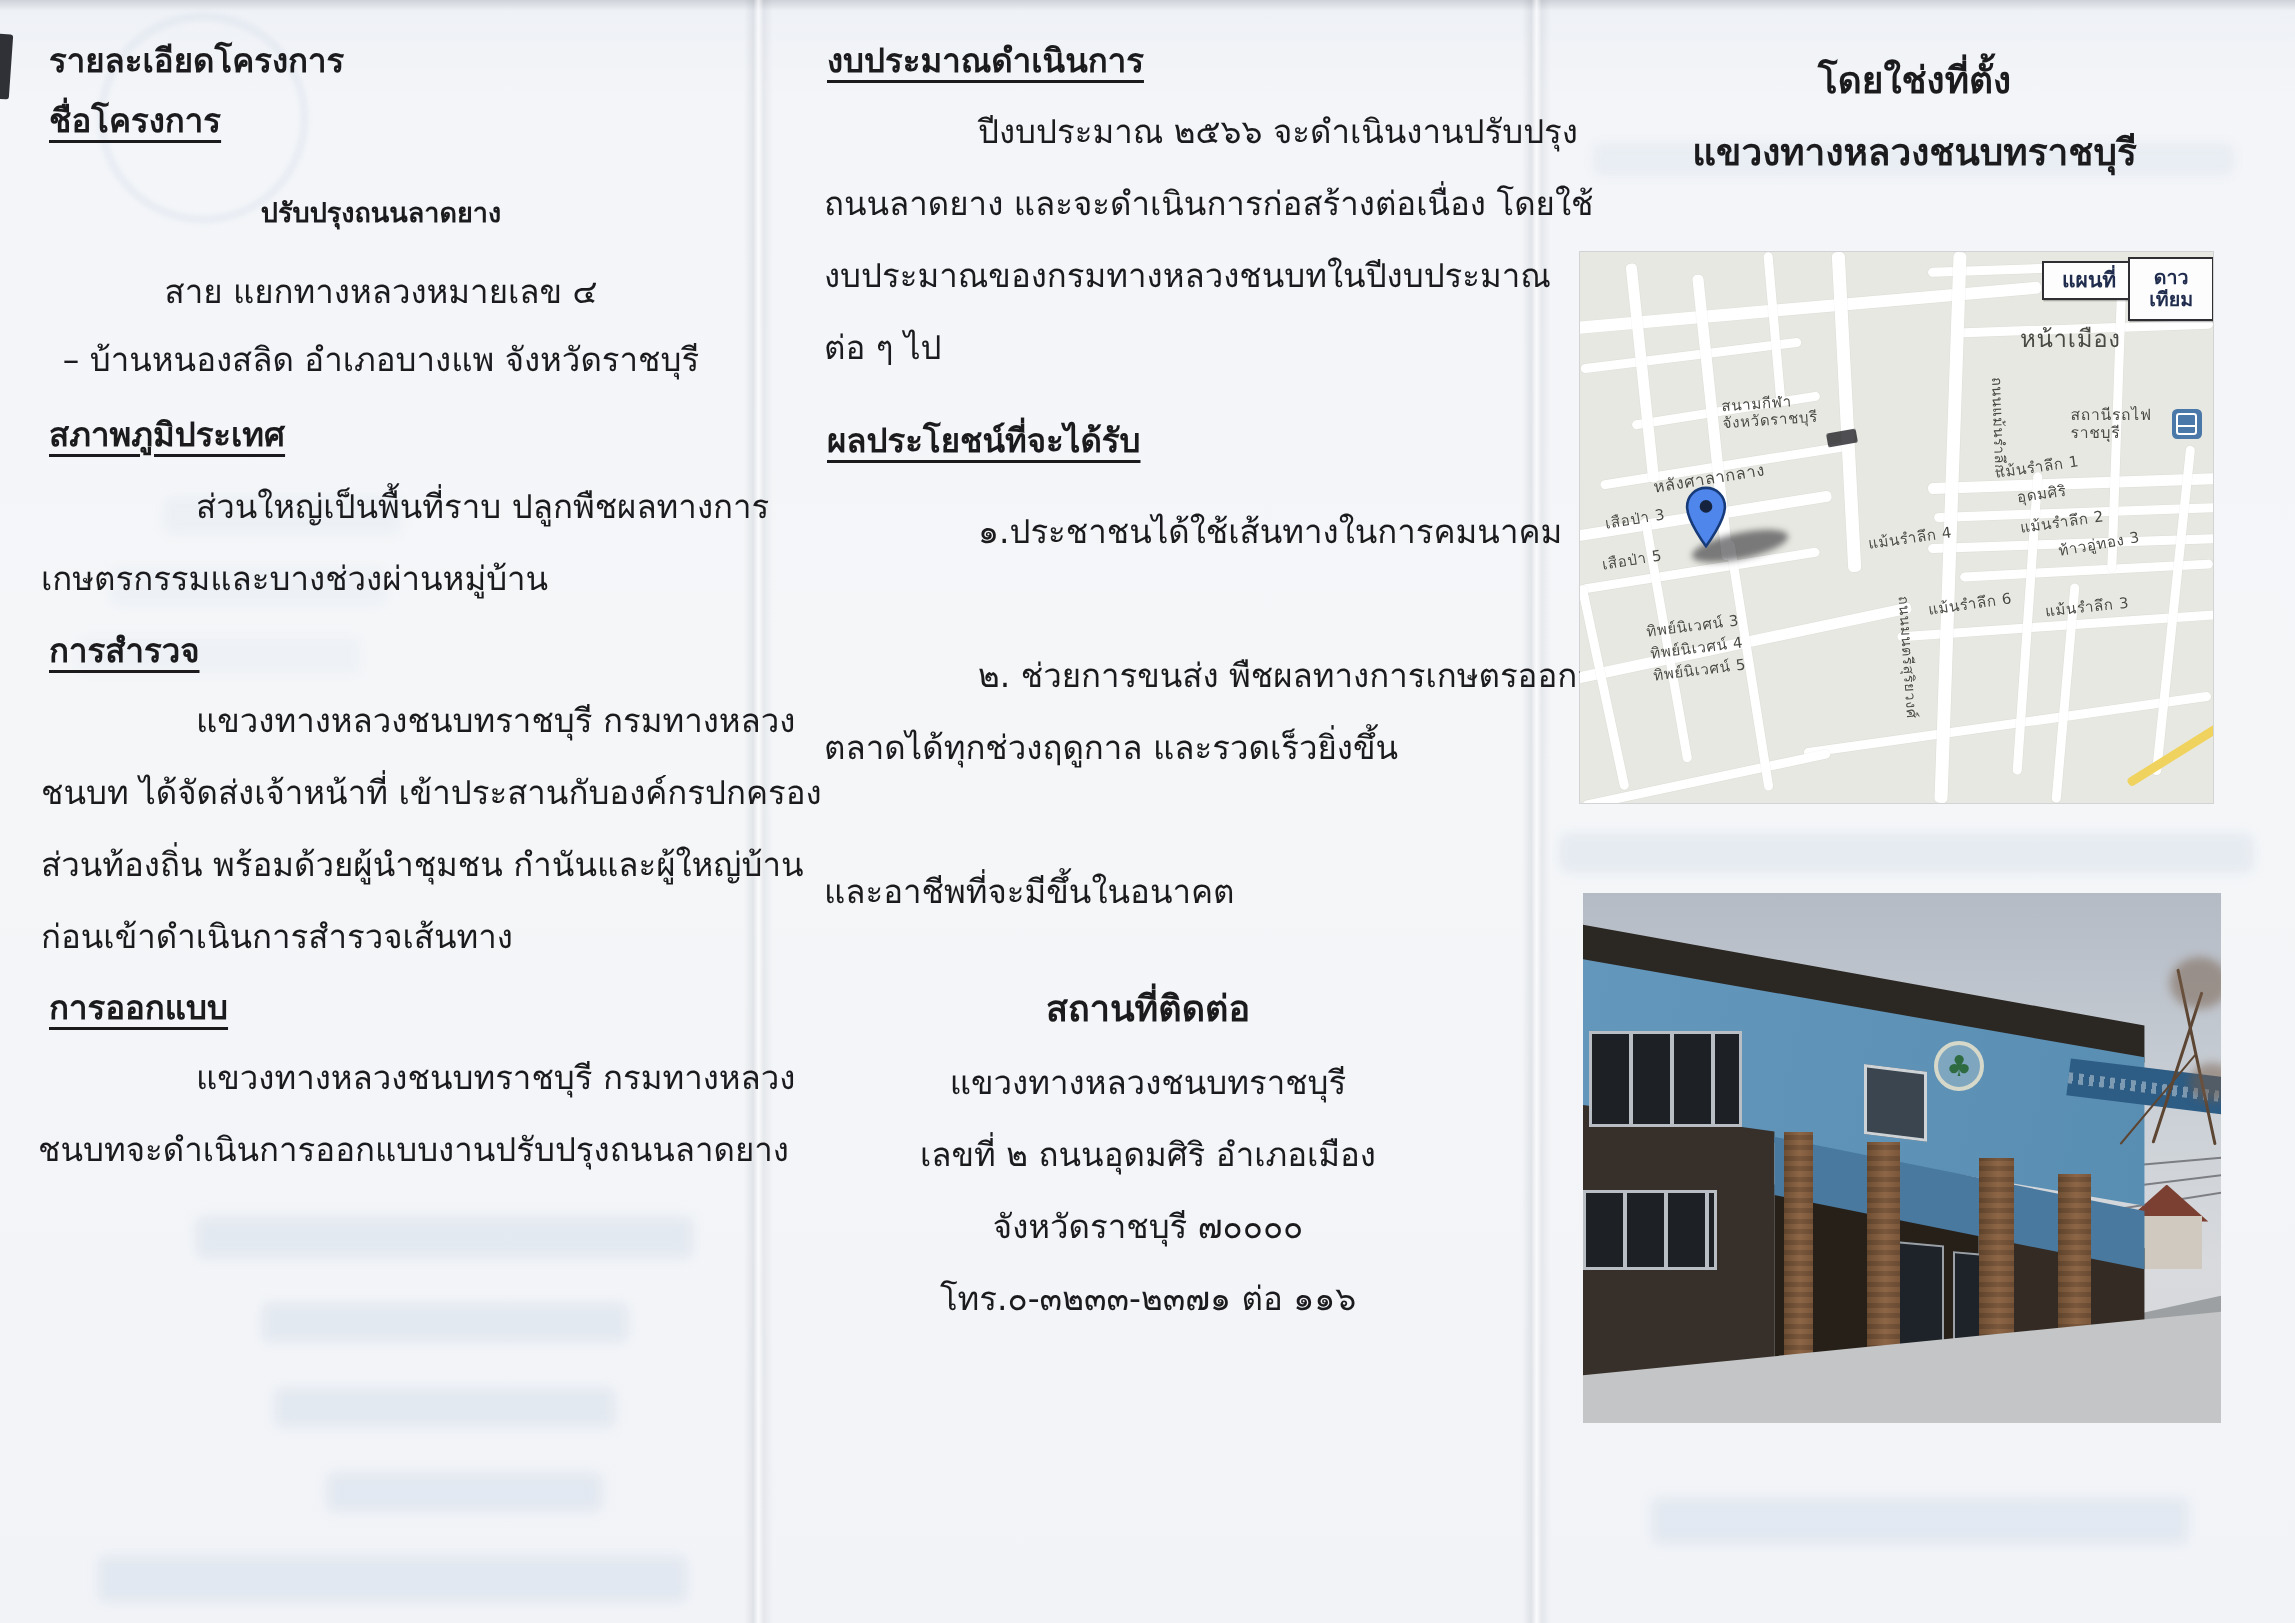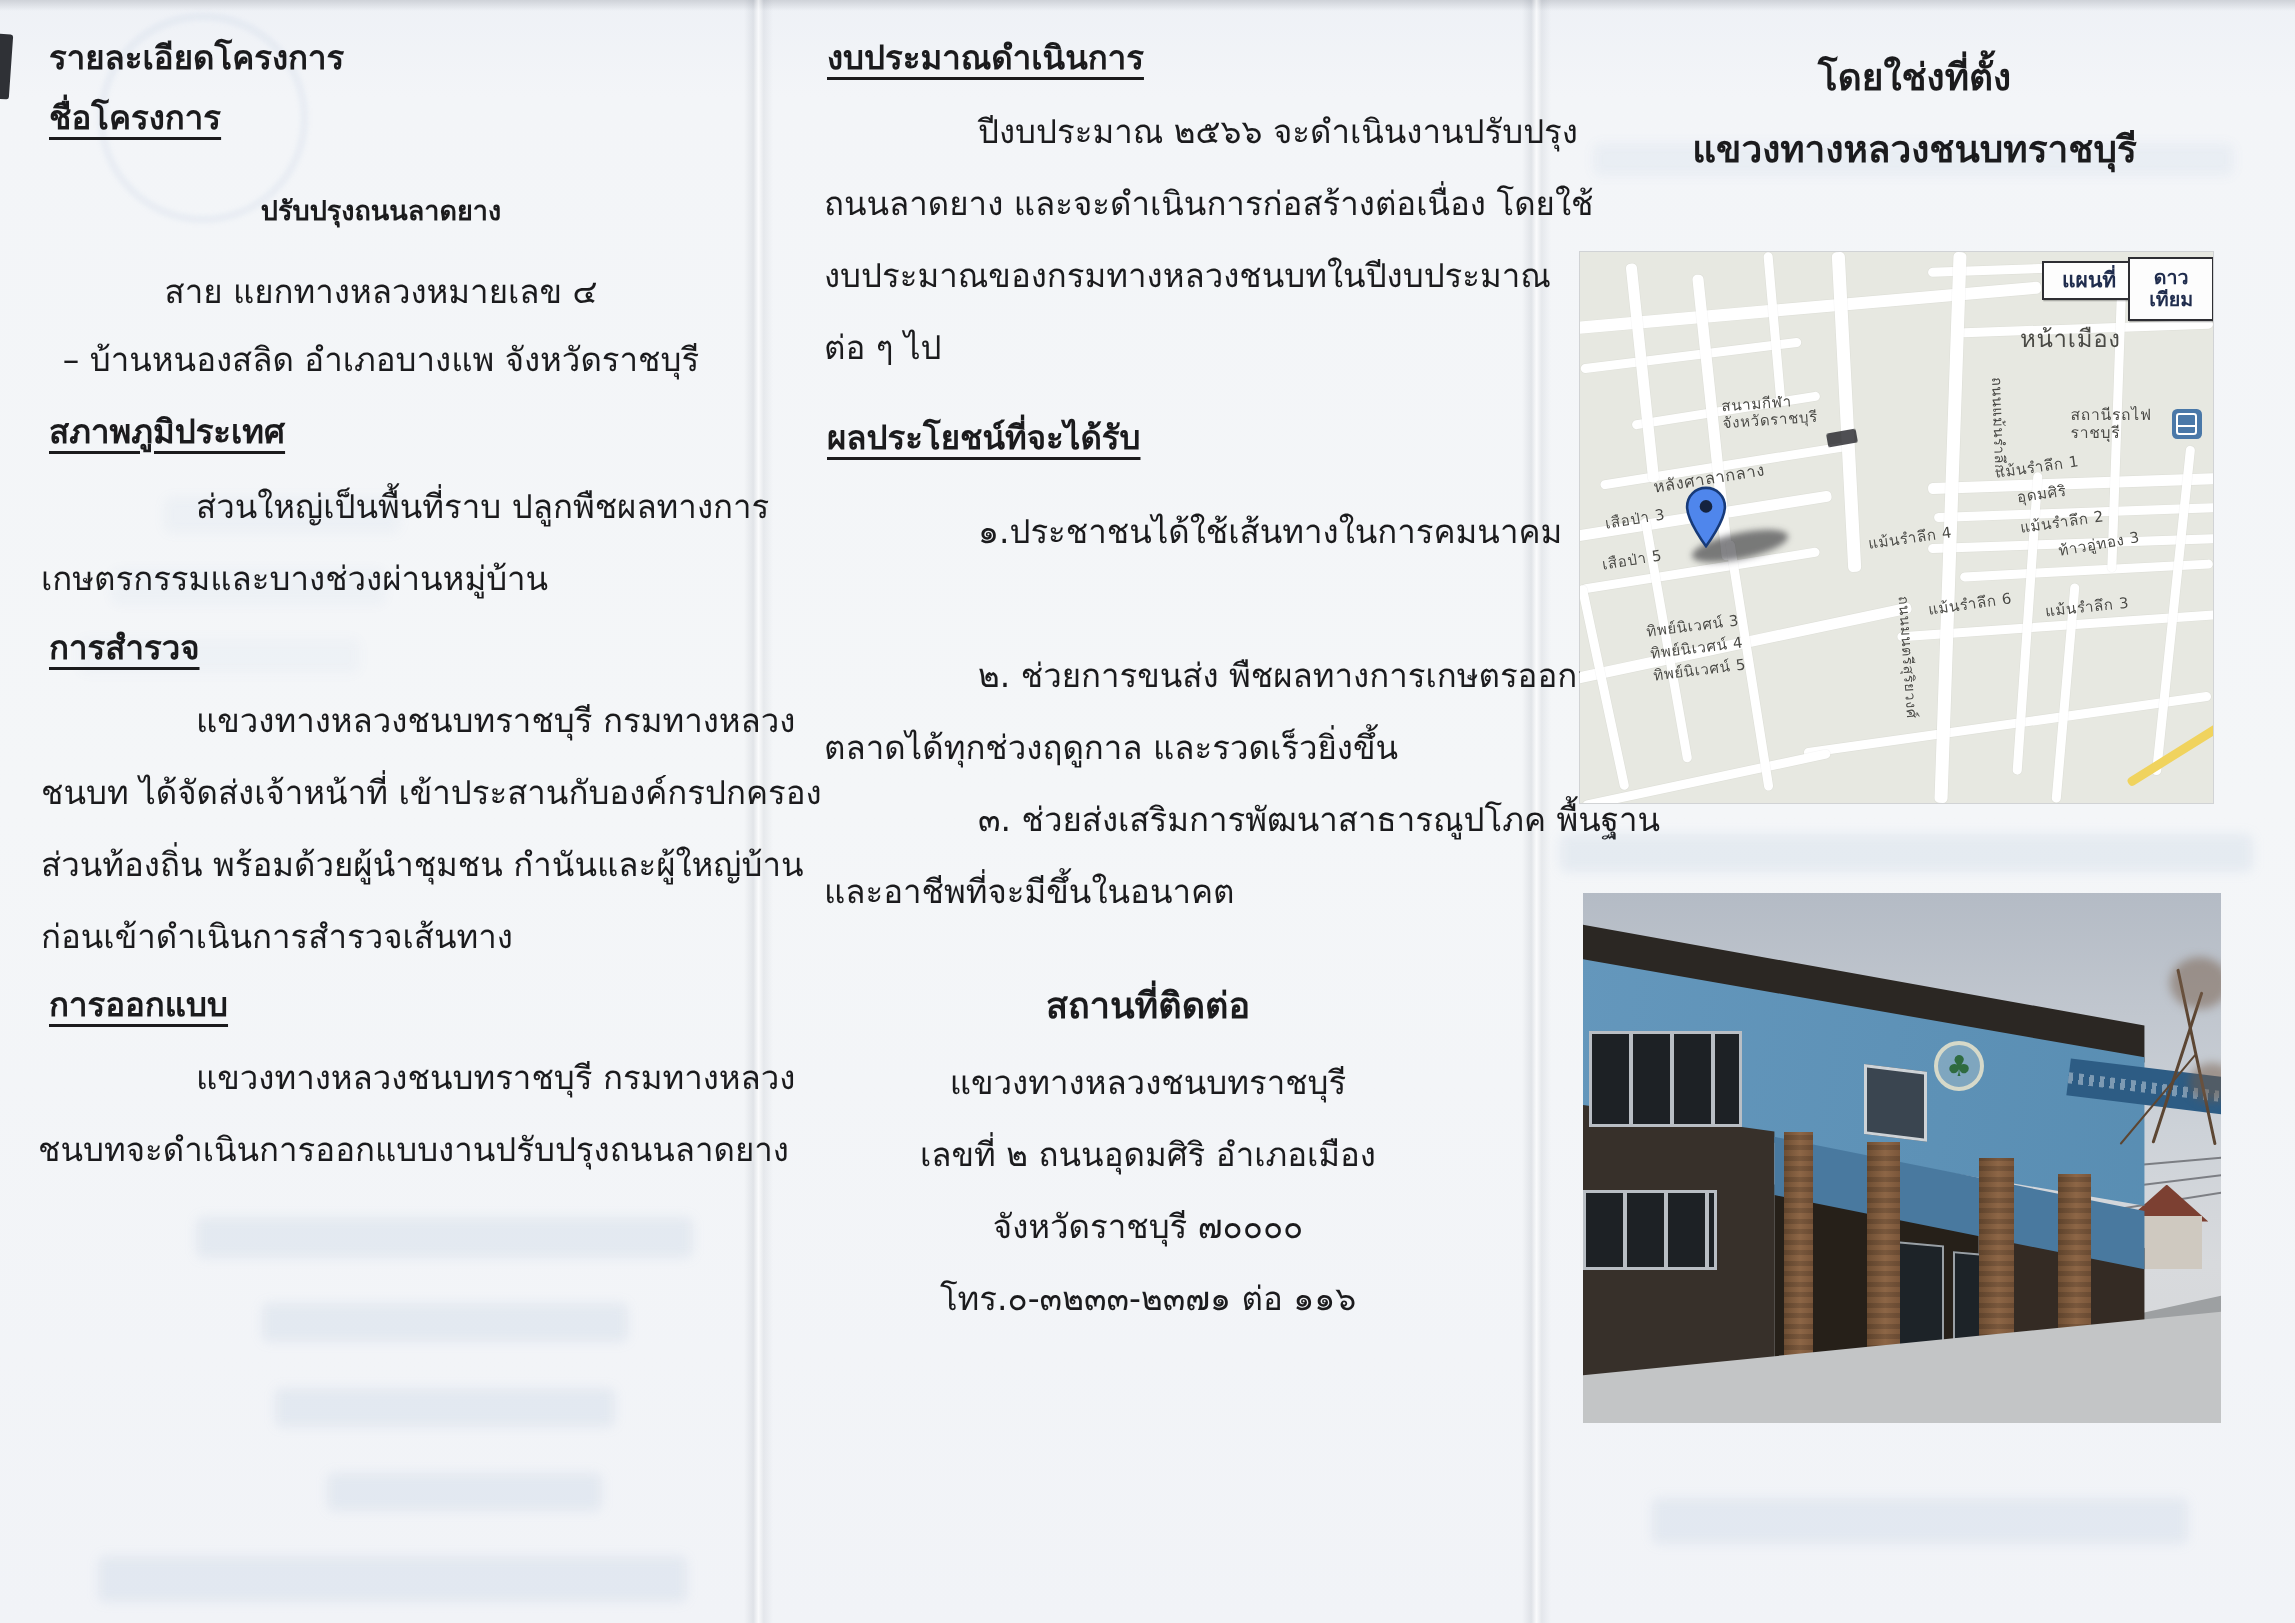--- a/index.html
+++ b/index.html
@@ -7,21 +7,21 @@
     position:relative;width:2295px;height:1623px;overflow:hidden;
     background:linear-gradient(180deg,#eef1f6 0%,#f3f5f8 6%,#f4f6f8 50%,#f1f3f7 100%);
     font-family:"DejaVu Sans",sans-serif;color:#1b1b1d;
   }
   .panel{position:absolute;top:0;height:100%;}
   #p1{left:0;width:762px;}
   #p2{left:762px;width:772px;}
   #p3{left:1534px;width:761px;}
 
   .t{position:absolute;font-size:33px;line-height:1.35;white-space:nowrap;}
-  .b{font-weight:bold;font-family:Liberation Mono, monospace;}
+  .b{font-weight:bold;}
   .u{text-decoration:underline;text-decoration-thickness:2.6px;text-underline-offset:7.9px;}
   .c{left:0;width:100%;text-align:center;}
 
   
   .crease{position:absolute;top:0;height:100%;width:29px;
     background:linear-gradient(90deg,rgba(0,0,0,0) 0%,rgba(95,105,120,.12) 32%,rgba(255,255,255,.55) 50%,rgba(95,105,120,.09) 68%,rgba(0,0,0,0) 100%);}
   .edge-top{position:absolute;left:0;top:0;width:100%;height:10.5px;
     background:linear-gradient(180deg,rgba(95,100,110,.22),rgba(0,0,0,0));}
   .edge-left-mark{position:absolute;left:-5.2px;top:34px;width:15.7px;height:65px;background:#2f3136;transform:rotate(4deg);border-radius:2.6px;}
   .ghost{position:absolute;background:rgba(120,158,196,.12);filter:blur(5.9px);border-radius:7.9px;}
@@ -137,21 +137,20 @@
     <div class="t b u" style="left:65px;top:39px;">งบประมาณดำเนินการ</div>
     <div class="t" style="left:216px;top:110px;">ปีงบประมาณ ๒๕๖๖ จะดำเนินงานปรับปรุง</div>
     <div class="t" style="left:62px;top:254px;">งบประมาณของกรมทางหลวงชนบทในปีงบประมาณ</div>
     <div class="t" style="left:62px;top:182px;">ถนนลาดยาง และจะดำเนินการก่อสร้างต่อเนื่อง โดยใช้</div>
     <div class="t" style="left:62px;top:326px;">ต่อ ๆ ไป</div>
 
     <div class="t b u" style="left:65px;top:419px;">ผลประโยชน์ที่จะได้รับ</div>
     <div class="t" style="left:216px;top:510px;">๑.ประชาชนได้ใช้เส้นทางในการคมนาคม</div>
     <div class="t" style="left:216px;top:654px;">๒. ช่วยการขนส่ง  พืชผลทางการเกษตรออกสู่</div>
     <div class="t" style="left:62px;top:726px;">ตลาดได้ทุกช่วงฤดูกาล และรวดเร็วยิ่งขึ้น</div>
-    <div class="t" style="left:216px;top:798px;">๓. ช่วยส่งเสริมการพัฒนาสาธารณูปโภค พื้นฐาน</div>
     <div class="t" style="left:62px;top:870px;">และอาชีพที่จะมีขึ้นในอนาคต</div>
 
     <div class="t b c" style="top:985px;font-size:36px;">สถานที่ติดต่อ</div>
     <div class="t c" style="top:1061px;">แขวงทางหลวงชนบทราชบุรี</div>
     <div class="t c" style="top:1133px;">เลขที่ ๒ ถนนอุดมศิริ อำเภอเมือง</div>
     <div class="t c" style="top:1205px;">จังหวัดราชบุรี ๗๐๐๐๐</div>
     <div class="t c" style="top:1277px;">โทร.๐-๓๒๓๓-๒๓๗๑ ต่อ ๑๑๖</div>
   </section>
 
   <section class="panel" id="p3">

